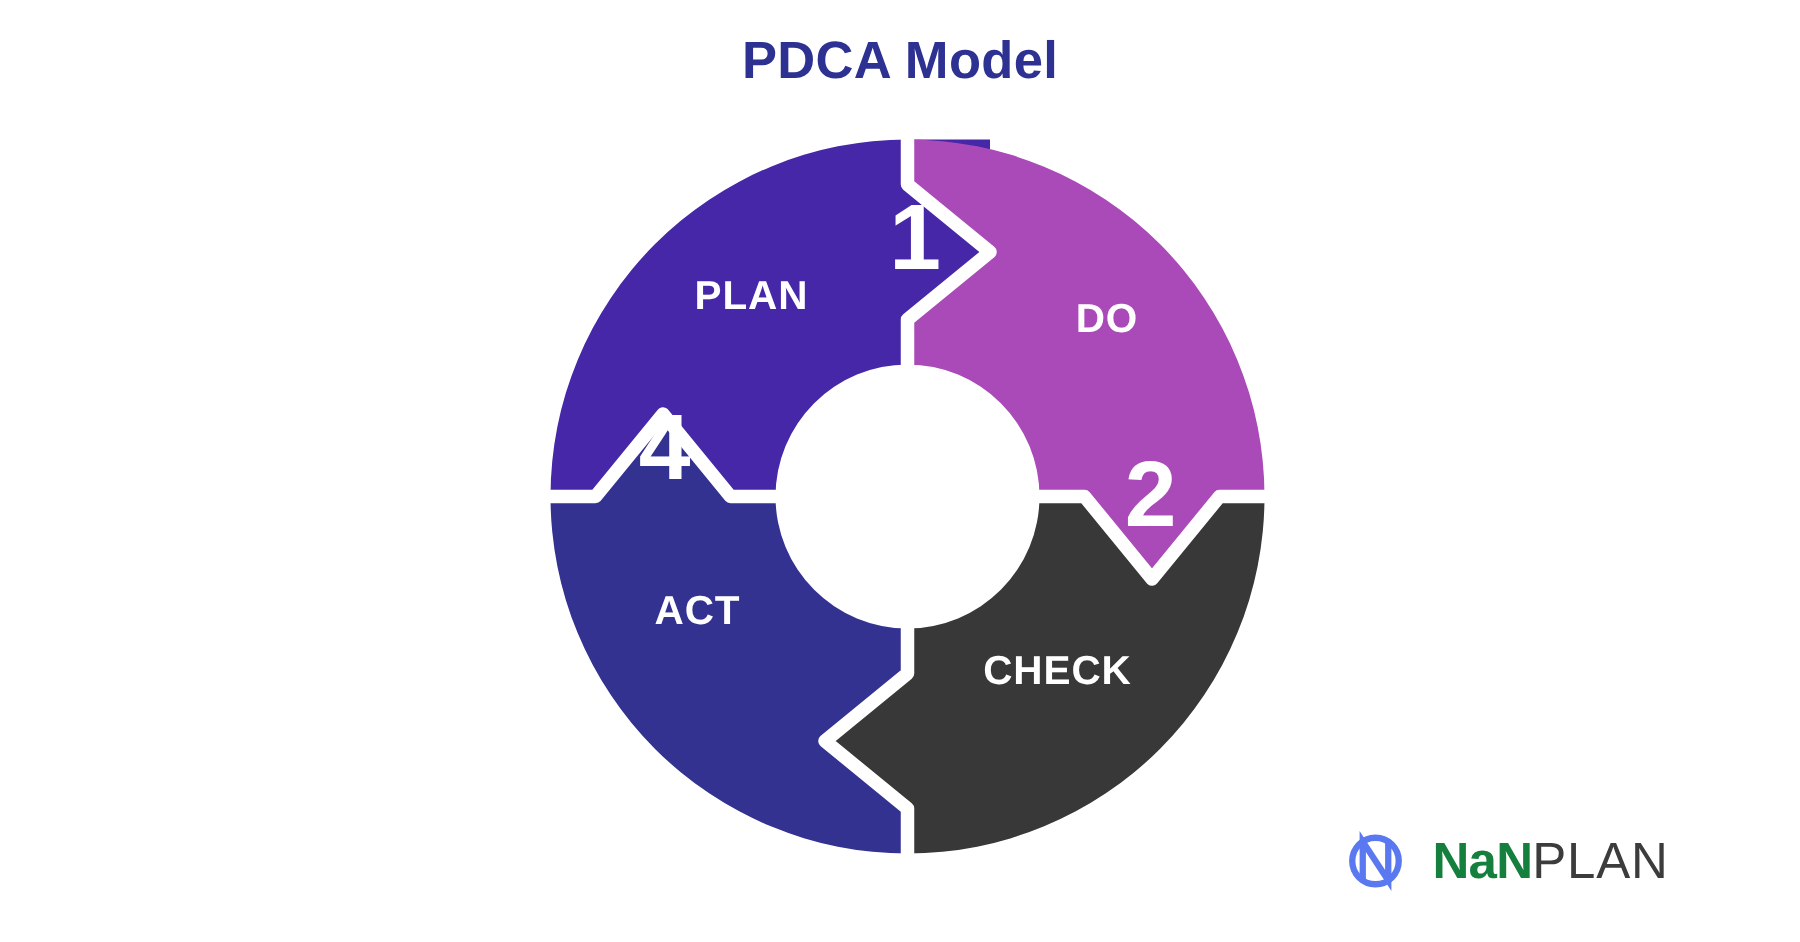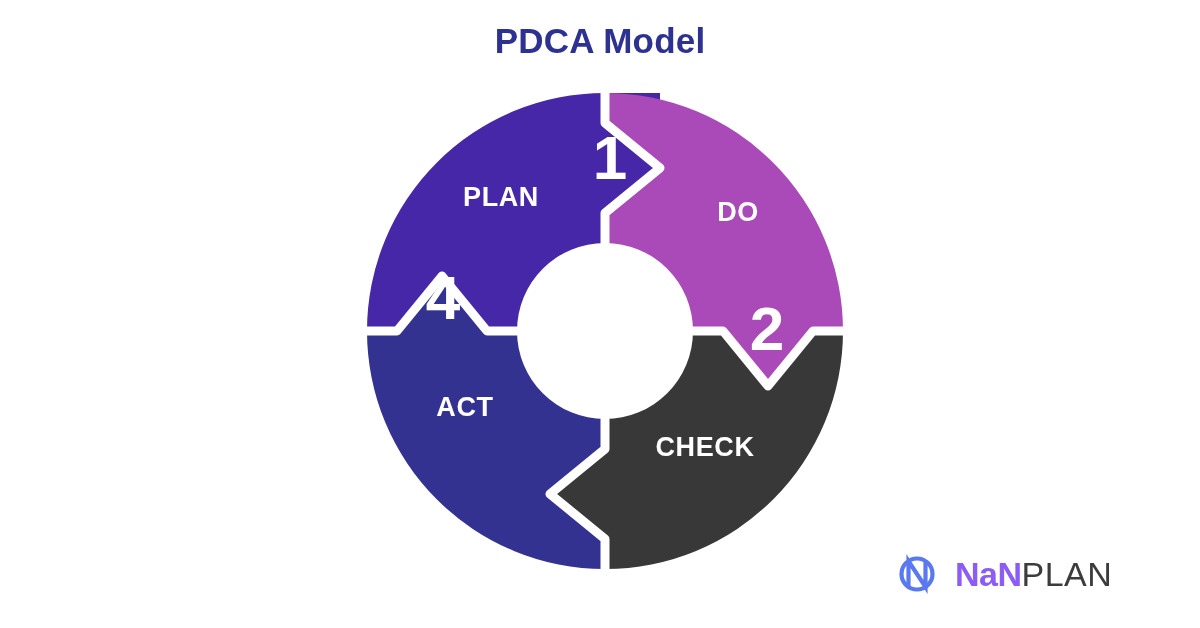--- a/index.html
+++ b/index.html
@@ -84,21 +84,21 @@
   }
   #brand-wordmark {
     font-family: "Liberation Sans", sans-serif;
     font-size: 34px;
     line-height: 1;
     white-space: nowrap;
     user-select: none;
   }
   .wm-bold {
     font-weight: bold;
-    color: #8b5cf6;
+    color: #15803d;
     letter-spacing: -0.5px;
   }
   .wm-light {
     font-weight: normal;
     color: #3c3c3c;
     letter-spacing: 0.5px;
   }
 </style>
 </head>
 <body>

